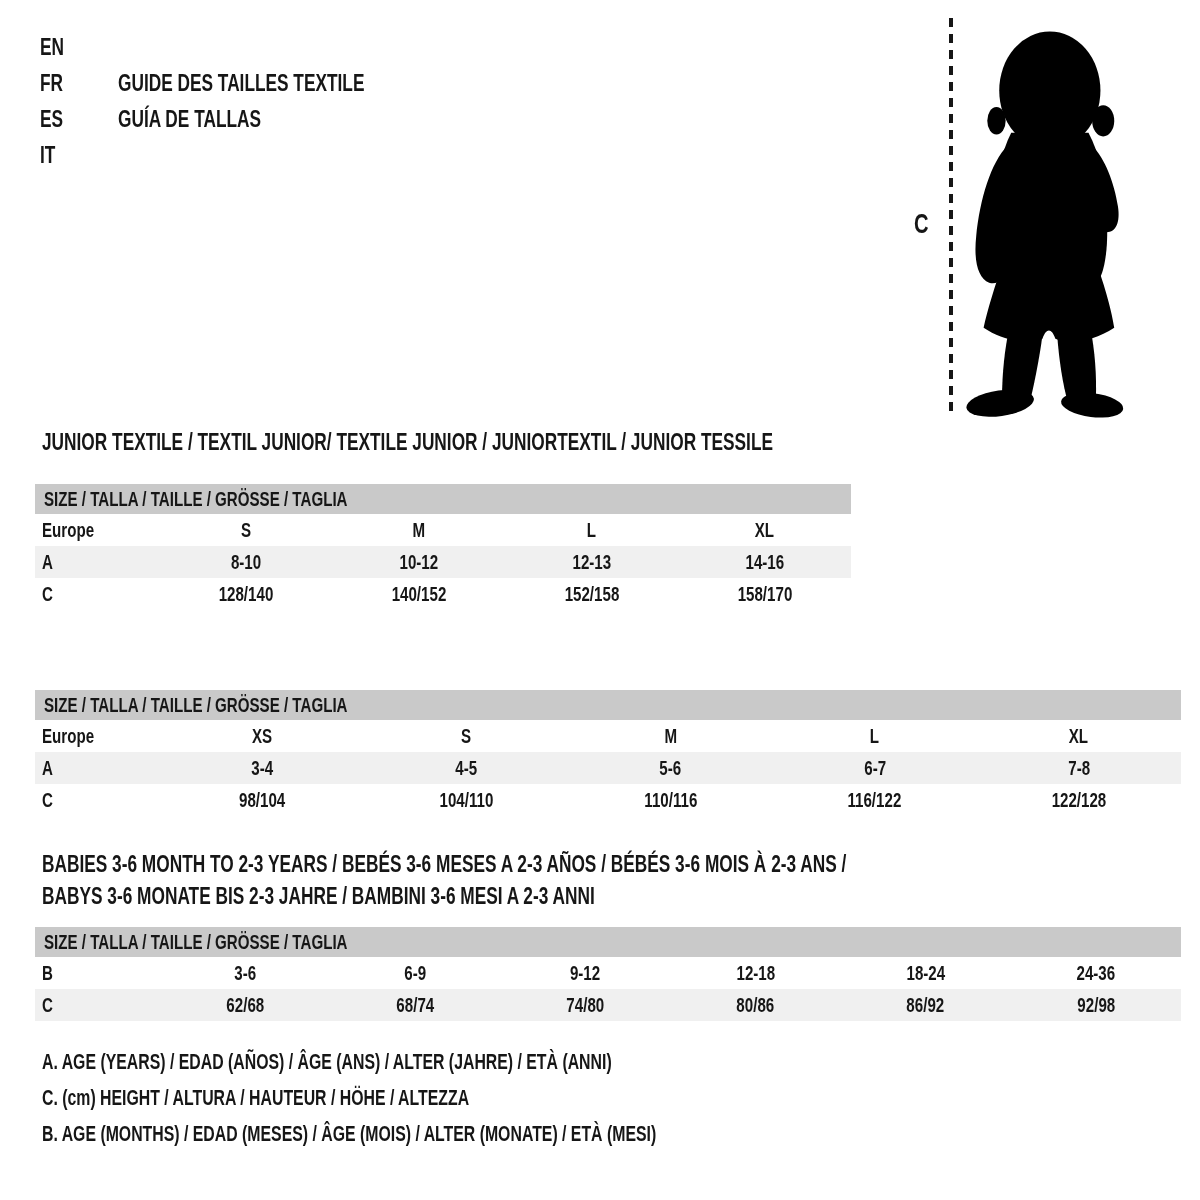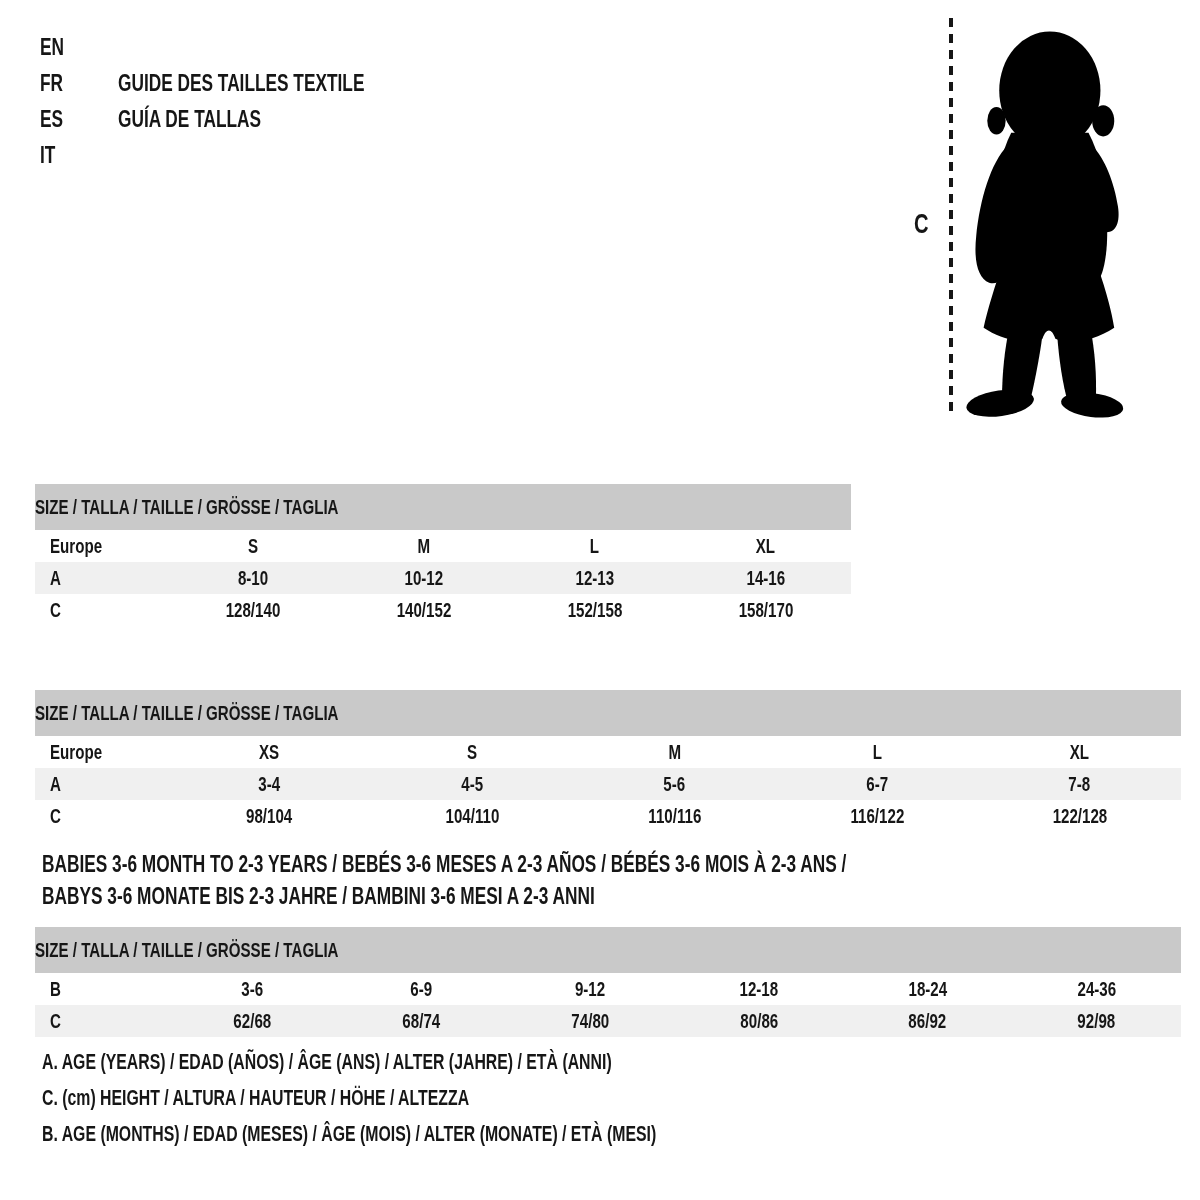--- a/index.html
+++ b/index.html
@@ -29,24 +29,24 @@
   .c-label{position:absolute;left:914px;top:210px;font-size:28px;line-height:28px;}
   .baby-svg{position:absolute;left:956px;top:20px;width:184px;height:404px;}
 
   
   .sec-title{position:absolute;left:42px;font-size:24px;line-height:24px;}
   .sec-title.two-line{line-height:32px;}
   .sub-sm{font-size:15px;vertical-align:-3px;}
 
   
   .tbl{position:absolute;}
-  .bar{height:46px;background:var(--bar);display:flex;align-items:center;font-size:21px;}
+  .bar{height:30px;background:var(--bar);display:flex;align-items:center;padding-left:9px;font-size:21px;}
   .trow{height:32px;display:flex;align-items:center;font-size:21px;}
   .trow.shade{background:var(--shade);}
-  .lbl{width:118px;padding-left:7px;display:flex;align-items:center;margin-left:8px;}
+  .lbl{width:118px;padding-left:7px;display:flex;align-items:center;}
   .cell{flex:1;display:flex;justify-content:center;align-items:center;}
 
   
   .legend{position:absolute;left:42px;top:1044px;font-size:22px;}
   .legend-line{height:36px;display:flex;align-items:center;}
 </style>
 </head>
 <body>
 
 <div class="canvas">
@@ -79,20 +79,23 @@
       <path d="M56,132 C38,150 26,190 22,230 C19,258 24,276 36,281 C47,284 54,275 52,262 C49,238 54,204 62,178 C67,161 64,143 56,132 Z"></path>
       <path d="M148,132 C162,146 172,172 176,198 C179,217 173,228 161,226 C148,223 141,214 144,203 C148,190 150,172 147,156 C146,146 146,138 148,132 Z"></path>
       <path d="M52,258 L152,258 C162,285 170,315 172,330 C150,345 122,348 108,342 C104,330 98,330 94,342 C80,348 52,345 30,330 C34,312 42,284 52,258 Z"></path>
       <path d="M58,330 L94,338 C90,368 84,395 80,412 L50,408 C50,380 53,352 58,330 Z"></path>
       <path d="M110,338 L146,330 C151,355 153,382 152,408 L122,412 C116,392 112,365 110,338 Z"></path>
       <ellipse cx="48" cy="412" rx="37" ry="14" transform="rotate(-8 48 412)"></ellipse>
       <ellipse cx="148" cy="414" rx="34" ry="13" transform="rotate(7 148 414)"></ellipse>
     </g>
   </svg>
 
+  <div class="sec-title" style="top:430px;">
+    <span class="tx">JUNIOR TEXTILE / TEXTIL JUNIOR/ TEXTILE JUNIOR / JUNIORTEXTIL / JUNIOR TESSILE</span>
+  </div>
   <div class="tbl" style="left:35px;top:484px;width:816px;">
     <div class="bar">
       <span class="tx">SIZE / TALLA / TAILLE / GRÖSSE / TAGLIA</span>
     </div>
     <div class="trow">
       <div class="lbl">
           <span class="tx">Europe</span>
         </div>
       <div class="cell">
           <span class="txc">S</span>

